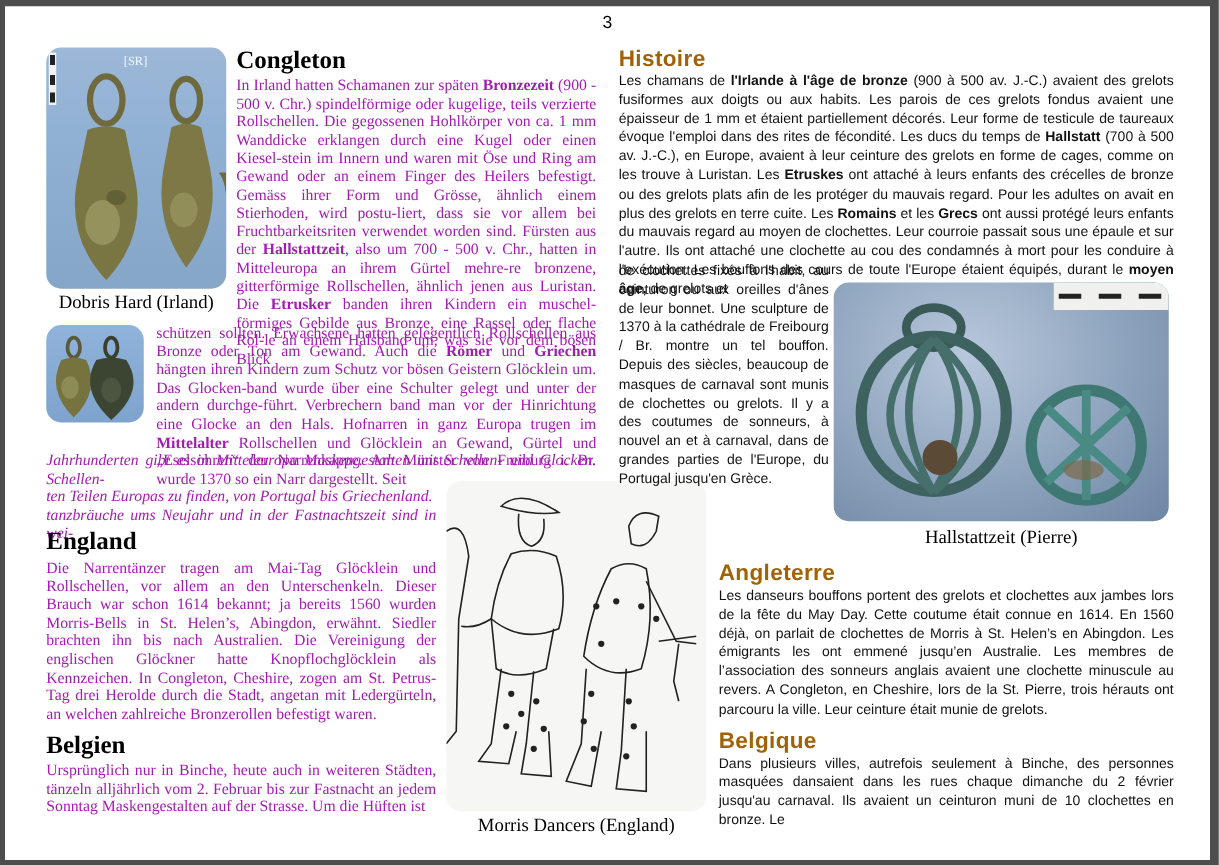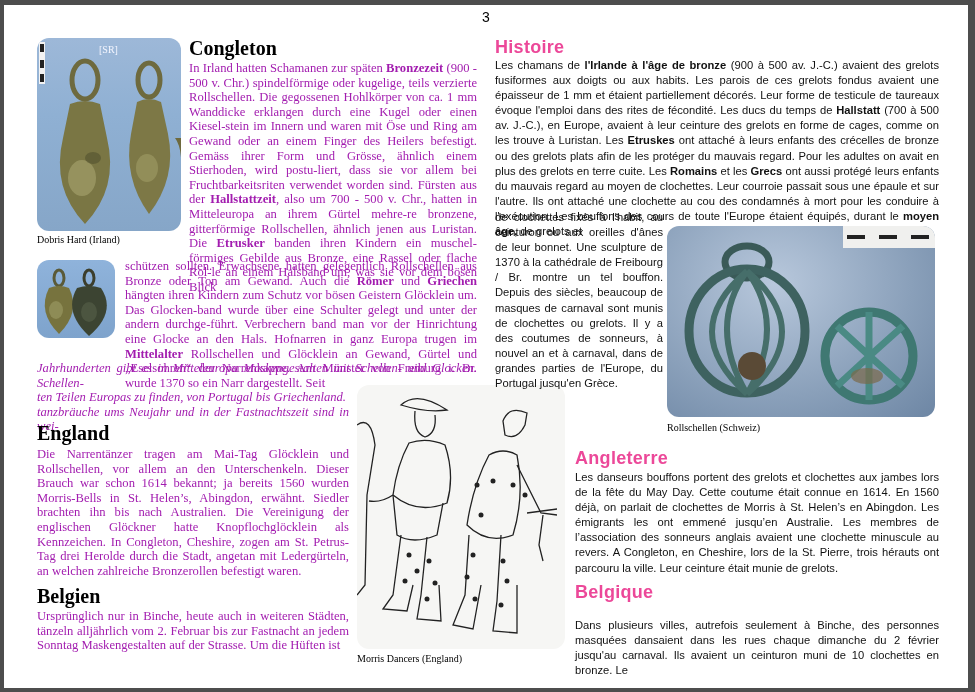--- a/index.html
+++ b/index.html
@@ -4,22 +4,22 @@
 <style>
   html, body { margin:0; padding:0; }
   body { width:975px; height:692px; background:#4d4d4d; position:relative; overflow:hidden; }
   .page { position:absolute; left:4px; top:5px; width:964px; height:683px; background:#ffffff; overflow:hidden; }
   .pagenum { position:absolute; top:4px; left:0; width:100%; text-align:center; font-family:"Liberation Sans", sans-serif; font-size:14px; color:#000; }
   .abs { position:absolute; }
   .de { font-family:"Liberation Serif", serif; font-size:12.6px; line-height:14.6px; color:#a21caf; text-align:justify; }
   .de b { font-weight:bold; }
   .fr { font-family:"Liberation Sans", sans-serif; font-size:11.2px; line-height:15.1px; color:#111; text-align:justify; }
   .h-de { font-family:"Liberation Serif", serif; font-weight:bold; font-size:20px; line-height:22px; color:#000; margin:0; }
-  .h-fr { font-family:"Liberation Sans", sans-serif; font-weight:bold; font-size:18px; line-height:20px; color:#ec4899; margin:0; letter-spacing:0.3px; }
-  .cap { font-family:"Liberation Serif", serif; font-size:10px; color:#000; }
+  .h-fr { font-family:"Liberation Sans", sans-serif; font-weight:bold; font-size:18px; line-height:20px; color:#a16207; margin:0; letter-spacing:0.3px; }
+  .cap { font-family:"Liberation Serif", serif; font-size:15px; color:#000; text-align:center; }
   p { margin:0; }
   .img { position:absolute; overflow:hidden;border-radius:12px; }
   .credit { position:absolute; font-family:"Liberation Serif", serif; font-size:10px; color:#f4f6ff; }
   .line { display:block;font-style:italic; }
 </style>
 </head>
 <body>
 
 <div class="page">
 
@@ -131,25 +131,25 @@
       <ellipse cx="80" cy="36" rx="22" ry="16" fill="none" stroke="#3a5a58" stroke-width="7"></ellipse>
       <ellipse cx="80" cy="105" rx="58" ry="62" fill="none" stroke="#3e6260" stroke-width="9"></ellipse>
       <path d="M80 45 Q40 100 80 168 M80 45 Q120 100 80 168 M80 45 Q10 105 80 168 M80 45 Q150 105 80 168" fill="none" stroke="#466e6a" stroke-width="6"></path>
       <circle cx="85" cy="140" r="14" fill="#5a4a36"></circle>
       <ellipse cx="202" cy="130" rx="44" ry="44" fill="none" stroke="#3f7872" stroke-width="9"></ellipse>
       <path d="M170 100 Q202 130 236 160 M236 100 Q202 130 170 160 M202 86 L202 174" stroke="#4a8a84" stroke-width="7" fill="none"></path>
       <ellipse cx="200" cy="150" rx="16" ry="8" fill="#7a6a4a" opacity="0.7"></ellipse>
     </svg>
     <span class="credit" style="left:244px; top:176px;padding-left:48px;">[ML]</span>
   </div>
-  <div class="abs cap" style="left:663px; top:417px; width:268px;">Rollschellen (Schweiz)</div>
+  <div class="abs cap" style="left:663px; top:417px; width:268px;">Hallstattzeit (Pierre)</div>
 
   <div class="abs" style="left:571px; top:443px; width:364px;">
     <h2 class="h-fr">Angleterre</h2>
     <p class="fr" style="margin-top:2px;">Les danseurs bouffons portent des grelots et clochettes aux jambes lors de la fête du May Day. Cette coutume était connue en 1614. En 1560 déjà, on parlait de clochettes de Morris à St. Helen’s en Abingdon. Les émigrants les ont emmené jusqu’en Australie. Les membres de l’association des sonneurs anglais avaient une clochette minuscule au revers. A Congleton, en Cheshire, lors de la St. Pierre, trois hérauts ont parcouru la ville. Leur ceinture était munie de grelots.</p>
   </div>
 
   <div class="abs" style="left:571px; top:577px; width:364px;">
     <h2 class="h-fr">Belgique</h2>
-    <p class="fr" style="margin-top:16px;">Dans plusieurs villes, autrefois seulement à Binche, des personnes masquées dansaient dans les rues chaque dimanche du 2 février jusqu'au carnaval. Ils avaient un ceinturon muni de 10 clochettes en bronze. Le</p>
+    <p class="fr" style="margin-top:2px;">Dans plusieurs villes, autrefois seulement à Binche, des personnes masquées dansaient dans les rues chaque dimanche du 2 février jusqu'au carnaval. Ils avaient un ceinturon muni de 10 clochettes en bronze. Le</p>
   </div>
 
 </div>
 
 </body></html>

